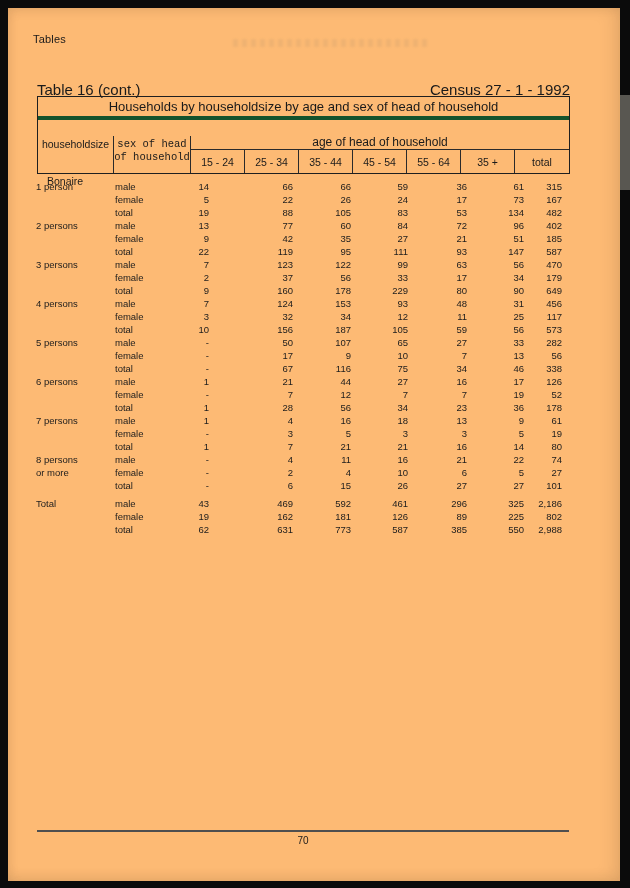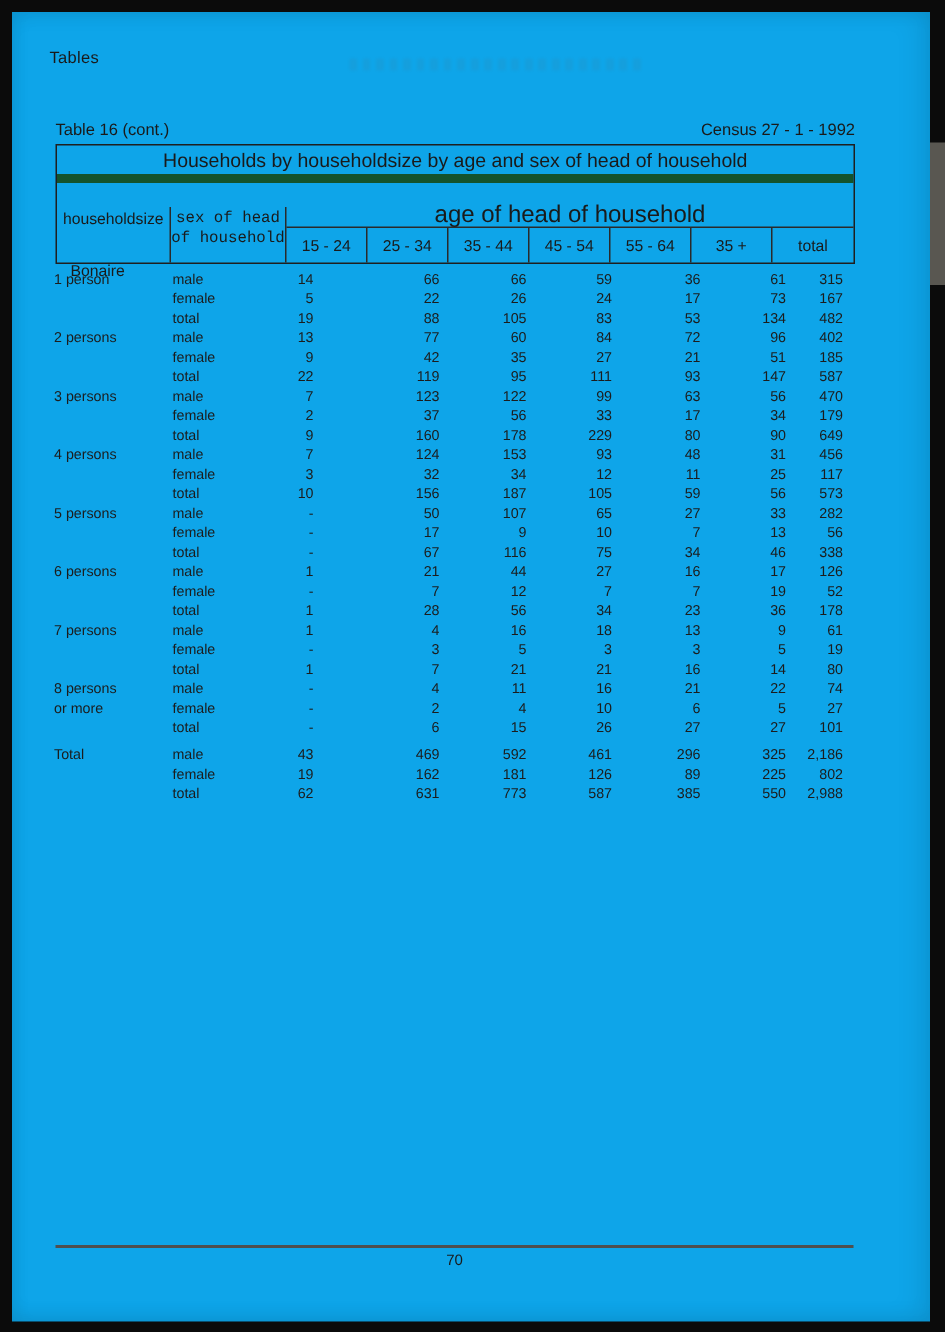--- a/index.html
+++ b/index.html
@@ -3,50 +3,50 @@
 <meta charset="utf-8">
 <style>
   html,body { margin:0; padding:0; }
   body {
     width:630px; height:888px; overflow:hidden; position:relative;
     background:#0b0b0b;
     font-family:"Liberation Sans", sans-serif;
   }
   .page {
     position:absolute; left:8px; top:8px; width:612px; height:873px;
-    background:#0ea5e9; color:#1a1a1a; box-sizing:border-box;
+    background:#fdba74; color:#1a1a1a; box-sizing:border-box;
     box-shadow: inset -8px 0 16px rgba(0,0,0,.07),
                 inset 0 -5px 12px rgba(0,0,0,.05),
                 inset 4px 3px 10px rgba(0,0,0,.045);
   }
   .section-label { position:absolute; left:25px; top:25px; font-size:11px; letter-spacing:.2px; }
   .ghost {
     position:absolute; left:225px; top:31px; width:195px; height:8px;
     background:repeating-linear-gradient(90deg, rgba(95,95,90,.22) 0 5px, transparent 5px 9px);
     filter:blur(1.2px); opacity:.4;
   }
   .right-band-smudge {
     position:absolute; right:0; top:95px; width:10px; height:95px;
     background:#7a786f; opacity:.7;
   }
   .meta {
     position:absolute; left:29px; top:73px; width:533px;
-    display:flex; justify-content:space-between; font-size:11px;
+    display:flex; justify-content:space-between; font-size:15px;
   }
   .hdr {
     position:absolute; left:29px; top:88px; width:533px;
     border:1.5px solid #1f1f1f; box-sizing:border-box;
   }
-  .hdr-title { height:19px; line-height:19px; text-align:center; font-size:13px; border-bottom:6px solid #14532d; white-space:nowrap; }
+  .hdr-title { height:19px; line-height:19px; text-align:center; font-size:13px; border-bottom:4px solid #14532d; white-space:nowrap; }
   .hdr-cols { display:flex; height:37px;margin-top:16px; }
   .hc1 { width:76px; border-right:1px solid #2a2a2a; font-size:10.5px; text-align:center; padding-top:2px; box-sizing:border-box; }
   .hc2 { width:77px; border-right:1px solid #2a2a2a; font-size:10.5px; text-align:center; padding-top:2px; line-height:12.5px; box-sizing:border-box;font-family:Liberation Mono, monospace; }
   .hc2 span { display:block; }
   .hc-age { flex:1; display:flex; flex-direction:column; }
-  .age-span { height:13px; line-height:12px; text-align:center; font-size:16px; border-bottom:1px solid #2a2a2a; }
+  .age-span { height:13px; line-height:12px; text-align:center; font-size:12px; border-bottom:1px solid #2a2a2a; }
   .age-cells { flex:1; display:flex; }
   .age-cell {
     width:54px; border-right:1px solid #2a2a2a; box-sizing:border-box;
     display:flex; align-items:center; justify-content:center; font-size:10.5px;
   }
   .age-cell:last-child { border-right:none; flex:1; }
   .region { position:absolute; left:39px; top:167px; font-size:10.5px; }
   .tbody { position:absolute; left:28px; top:172px; width:526px; }
   .trow {
     display:grid;

